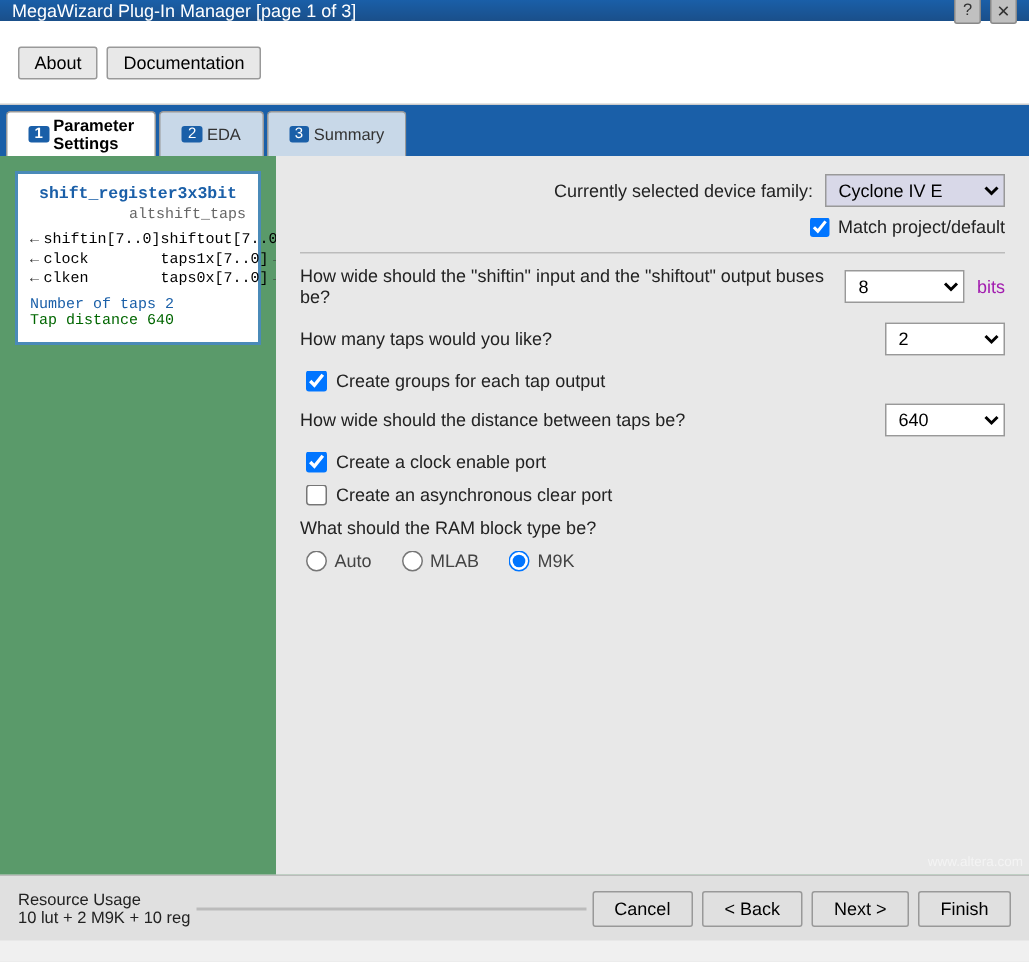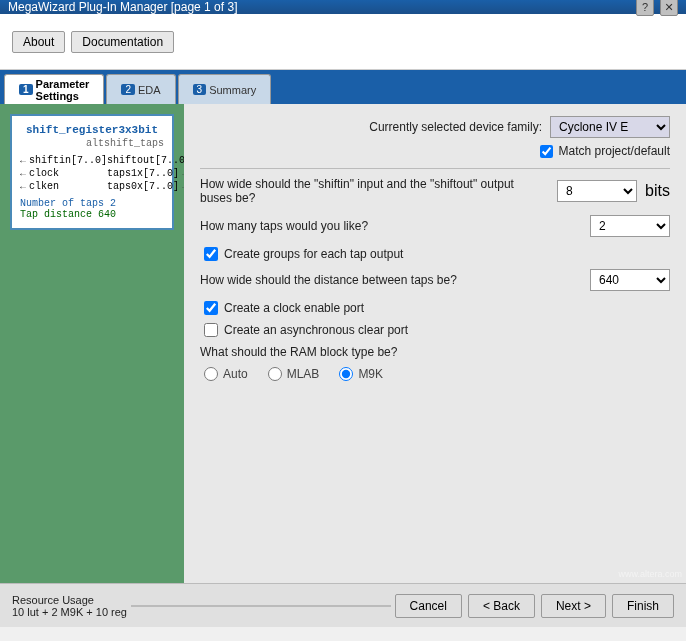--- a/index.html
+++ b/index.html
@@ -155,21 +155,21 @@
       gap: 8px;
     }
     .form-label { flex: 1; font-size: 12px; color: #222; }
     .form-select {
       padding: 2px 4px;
       border: 1px solid #999;
       background: white;
       font-size: 12px;
       min-width: 80px;
     }
-    .form-unit { font-size: 16px; color: #000000; }
+    .form-unit { font-size: 12px; color: #a21caf; }
 
     .device-row {
       display: flex;
       align-items: center;
       justify-content: flex-end;
       gap: 8px;
       margin-bottom: 6px;
     }
     .device-label { font-size: 12px; color: #222; }
     .device-select {

